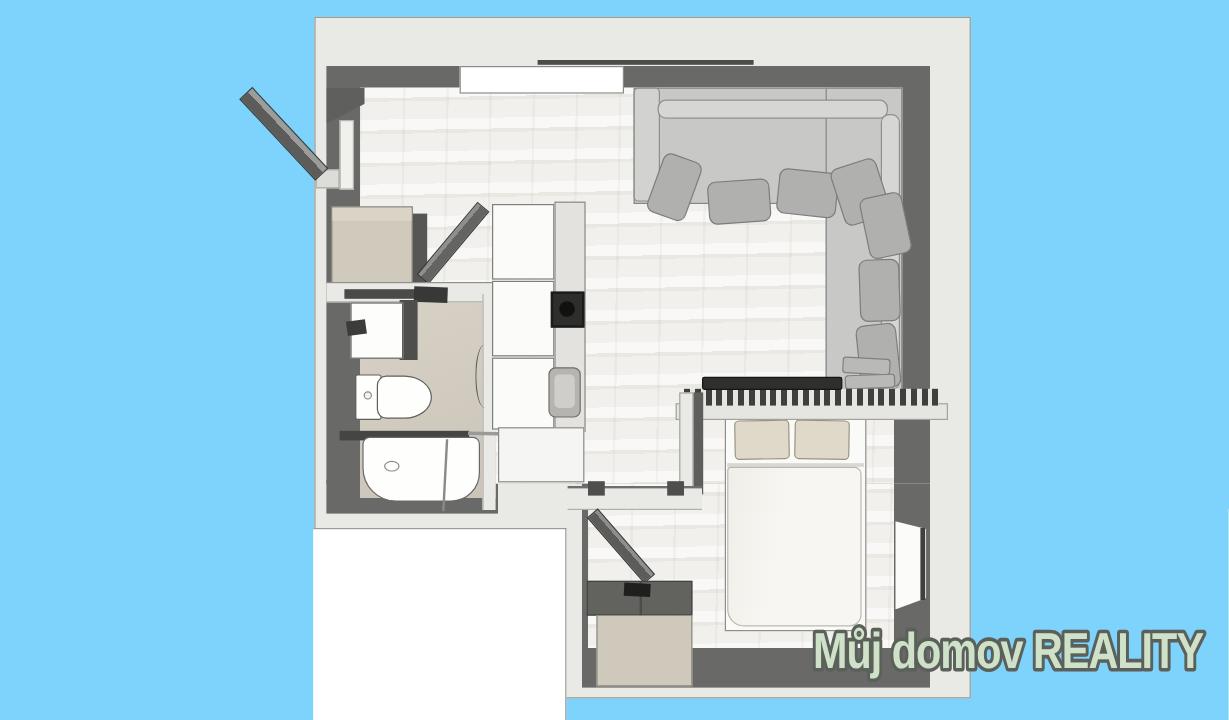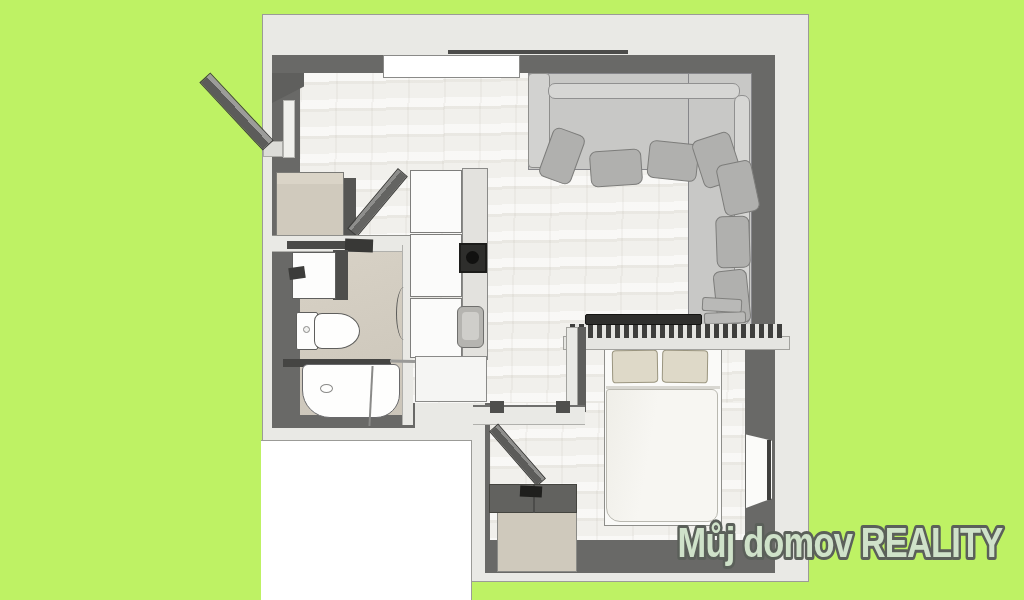--- a/index.html
+++ b/index.html
@@ -1,16 +1,16 @@
 <!DOCTYPE html>
 <html><head>
 <meta charset="utf-8">
 <style>
   html,body{margin:0;padding:0;background:#fff;font-family:"Liberation Sans",sans-serif;}
-  #canvas{position:relative;width:1024px;height:600px;background:#bef264;overflow:hidden;}
+  #canvas{position:relative;width:1024px;height:600px;background:#7dd3fc;overflow:hidden;}
   .abs{position:absolute;box-sizing:border-box;}
   .wood{background-color:#f1f0ec;
         background-image:repeating-linear-gradient(91deg, rgba(125,115,98,.06) 0 2px, transparent 2px 36px),
                          repeating-linear-gradient(179deg, rgba(255,255,255,.55) 0 9px, rgba(188,183,170,.14) 9px 12px, transparent 12px 27px);}
   .lightwall{background:#e9e9e5;}
   .darkwall{background:#696967;}
   .pil{background:#b0b0ae;border:1px solid #7d7d7b;border-radius:7px;}
   .stack{background:#b9b9b7;border:1px solid #80807e;border-radius:3px;}
   svg text{font-family:"Liberation Sans",sans-serif;}
 </style>

